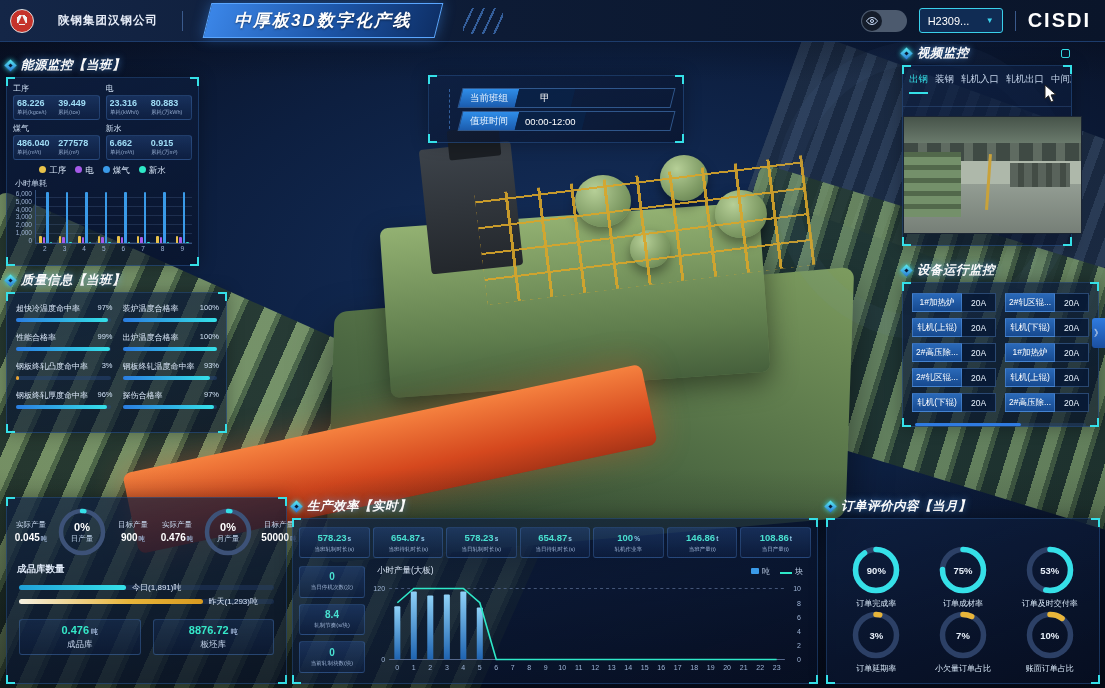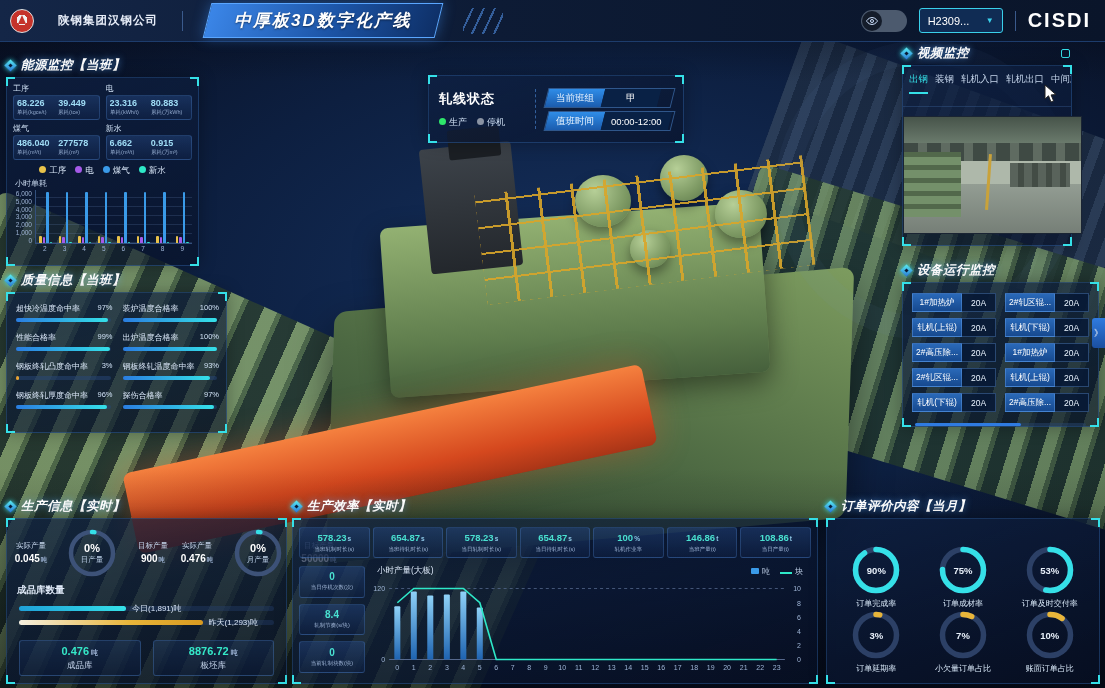--- a/index.html
+++ b/index.html
@@ -144,21 +144,21 @@
     display:flex;align-items:center;justify-content:center;color:#eaf4ff;}
   .eq-sb{height:3px;background:rgba(40,70,110,.5);margin:7px 12px 0;border-radius:2px;position:relative;}
   .eq-sb i{position:absolute;left:0;top:0;height:100%;width:62%;background:#2f7be0;border-radius:2px;}
   .side-tab{position:absolute;right:0;top:318px;width:13px;height:30px;z-index:25;cursor:pointer;
     background:linear-gradient(180deg,#2f7be0,#1b4fa0);border-radius:3px 0 0 3px;color:#fff;font-size:9px;
     display:flex;align-items:center;justify-content:center;}
   .side-tab::after{content:"》";}
   
   #w-prod{left:6px;top:497px;width:281px;height:187px;}
   .g-row{display:flex;justify-content:space-around;padding:8px 2px 2px;}
-  .g-half{display:flex;align-items:center;gap:13px;}
+  .g-half{display:flex;align-items:center;gap:3px;}
   .gstat{text-align:center;width:44px;}
   .gl{font-size:7.5px;color:#c6d6ec;white-space:nowrap;}
   .gv{font-size:10px;font-weight:bold;color:#fff;margin-top:2px;}
   .gv i{font-style:normal;font-size:6.5px;color:#9db3d4;margin-left:1px;}
   .ringwrap{position:relative;width:52px;height:52px;flex:none;}
   .rc{position:absolute;inset:0;display:flex;flex-direction:column;align-items:center;justify-content:center;}
   .rp{font-size:11px;font-weight:bold;color:#fff;}
   .rl{font-size:7.5px;color:#bcd0e8;margin-top:1px;}
   .stock-title{font-size:9.5px;color:#e2ecfa;padding:3px 10px 0;font-weight:bold;}
   .sb{position:relative;height:5px;margin:9px 12px;background:rgba(40,70,120,.35);border-radius:3px;}
@@ -474,27 +474,20 @@
   </div>
 </div>
 
 <div class="widget" id="w-linestatus">
   <div class="panel">
     <i class="c tl"></i>
       <i class="c tr"></i>
       <i class="c bl"></i>
       <i class="c br"></i>
     <div class="ls-body">
-      <div class="ls-left">
-        <div class="ls-title">轧线状态</div>
-        <div class="ls-legend" id="ls-legend">
-            <span><i style="background:#2ee66b"></i>生产</span>
-            <span><i style="background:#8a93a3"></i>停机</span>
-          </div>
-      </div>
       <div class="ls-div"></div>
       <div class="ls-right">
         <div class="badge">
           <div class="bl2">
               <span>当前班组</span>
             </div>
           <div class="bv2">
               <span>甲</span>
             </div>
         </div>
@@ -597,24 +590,20 @@
         </div>
       </div>
     <div class="eq-sb">
         <i></i>
       </div>
   </div>
 </div>
 <div class="side-tab"></div>
 
 <div class="widget" id="w-prod">
-  <div class="wt">
-      <span class="dia"></span>
-    <span class="tt">生产信息【实时】</span>
-    </div>
   <div class="panel">
     <i class="c tl"></i>
       <i class="c tr"></i>
       <i class="c bl"></i>
       <i class="c br"></i>
     <div class="g-row" id="gauge-row">
         <div class="g-half">
     <div class="gstat">
             <div class="gl">实际产量</div>
       <div class="gv">0.045<i>吨</i></div>

